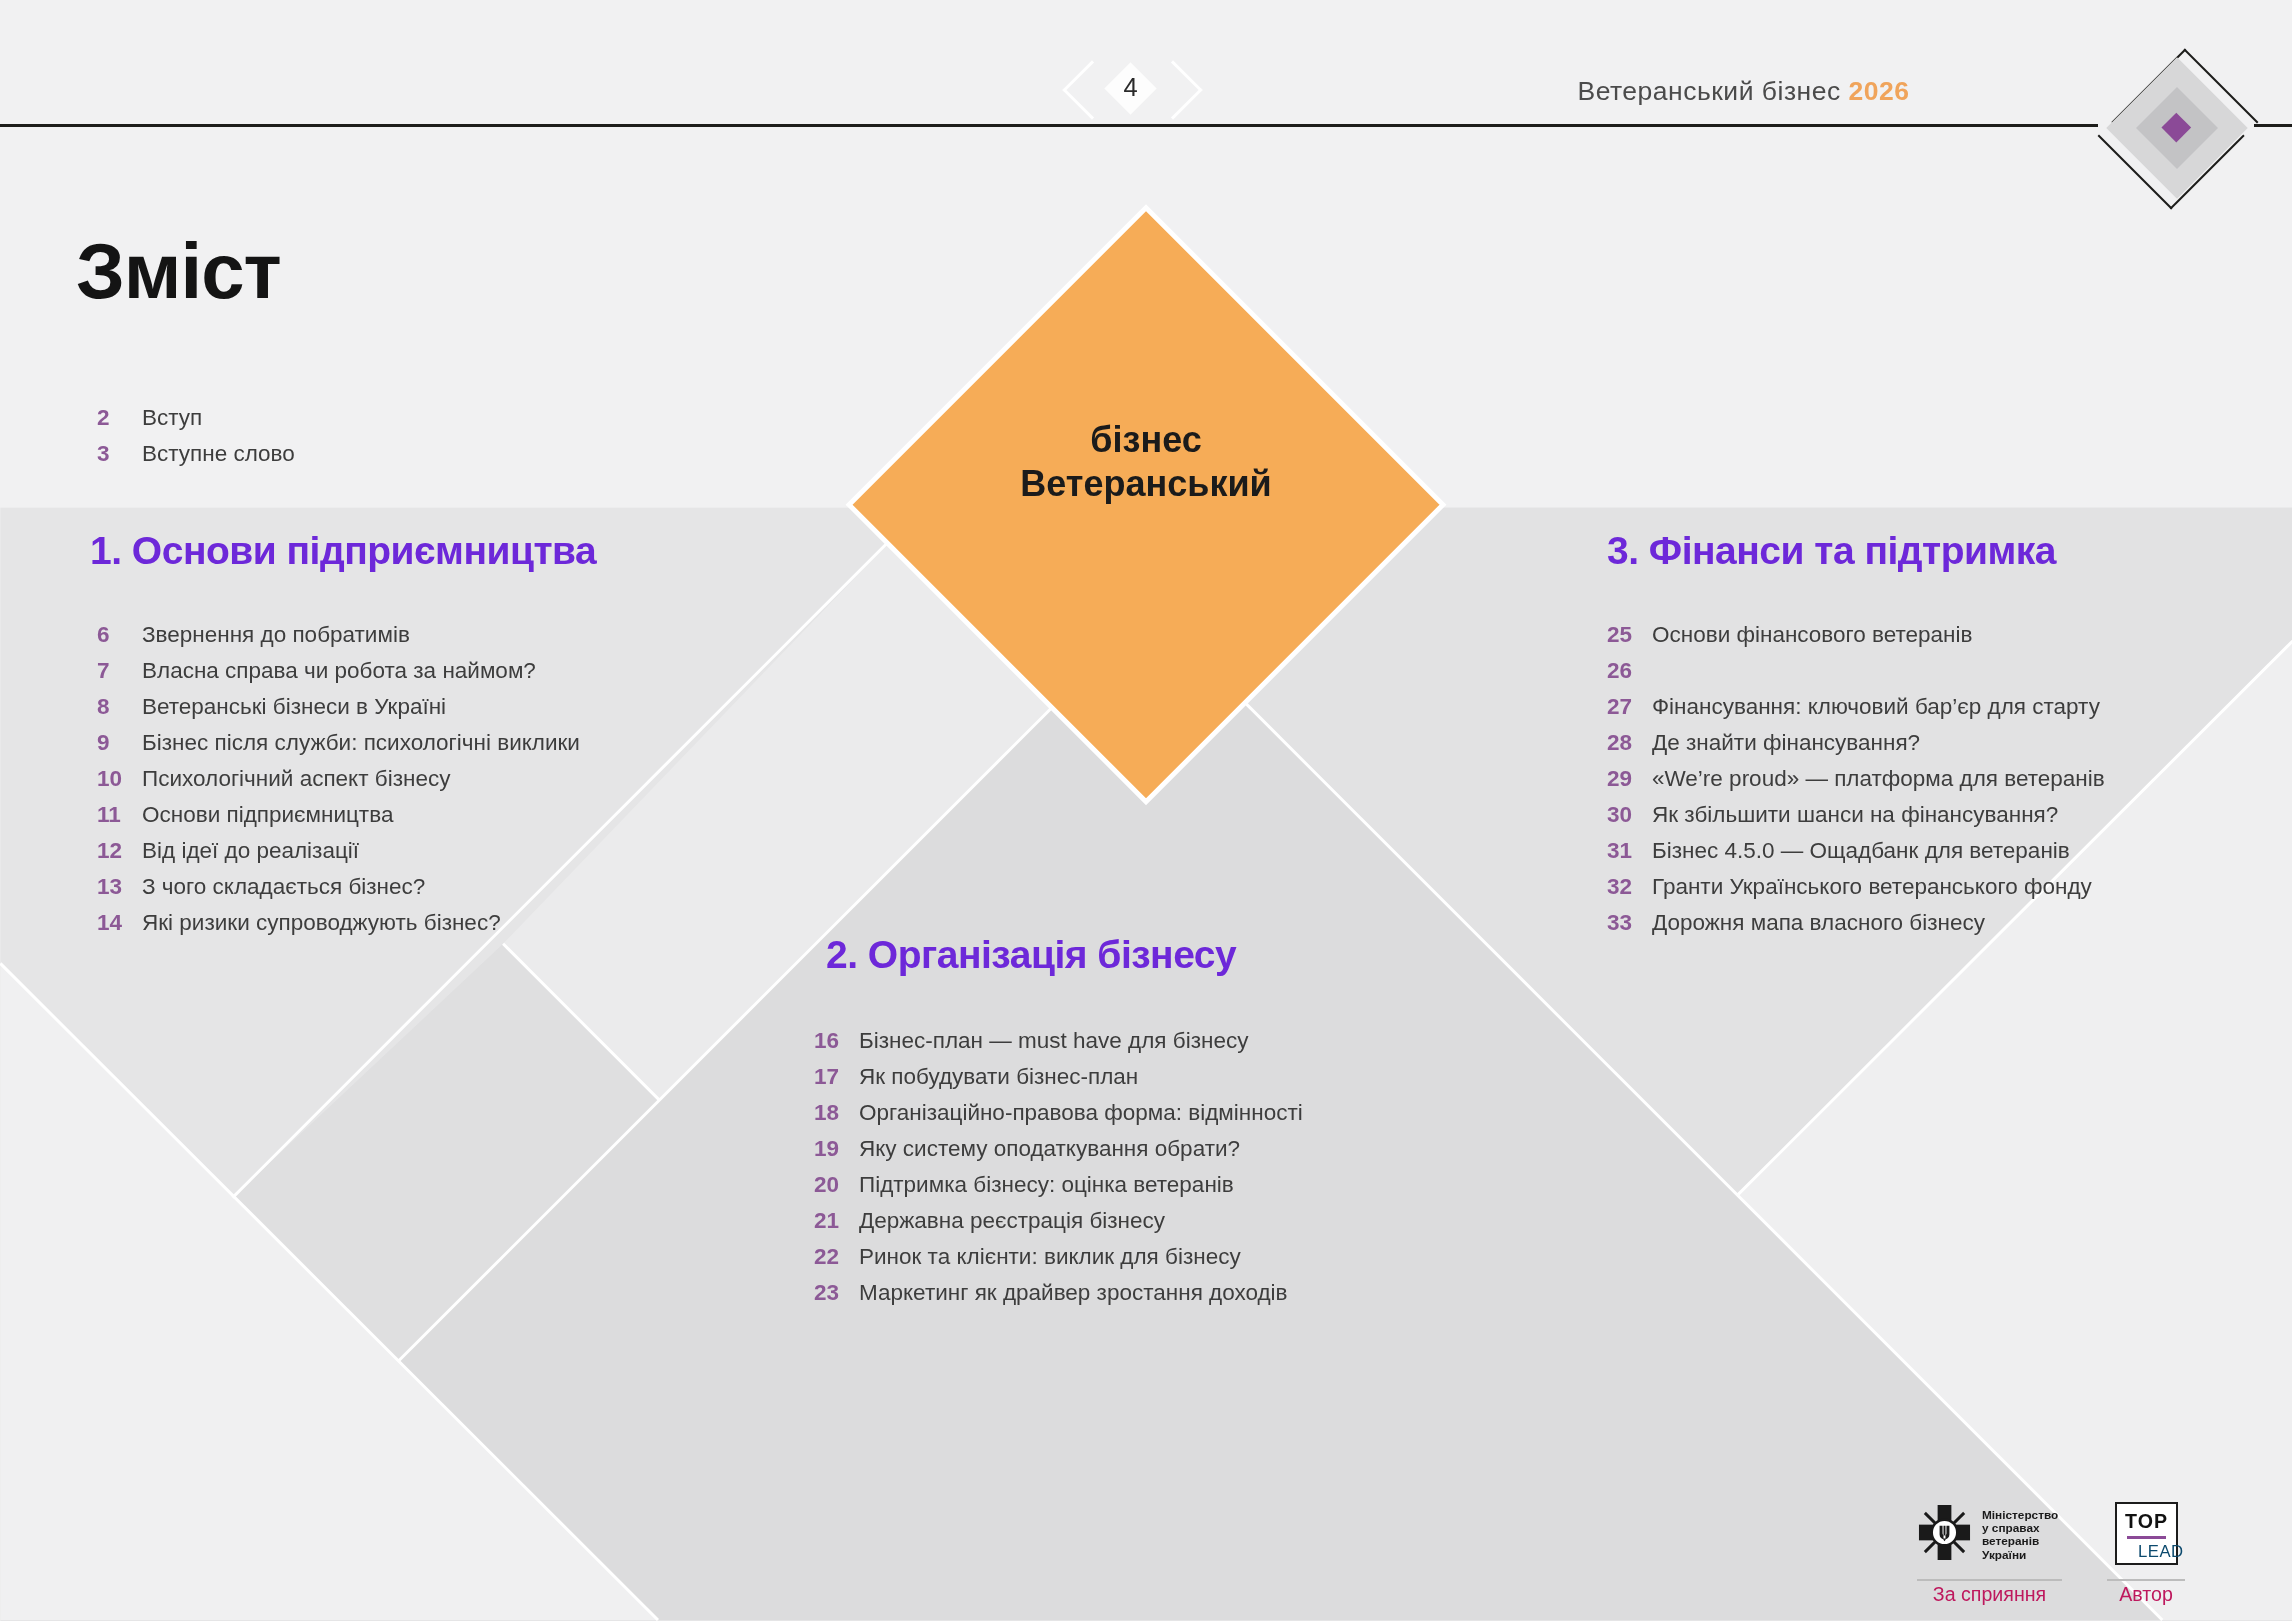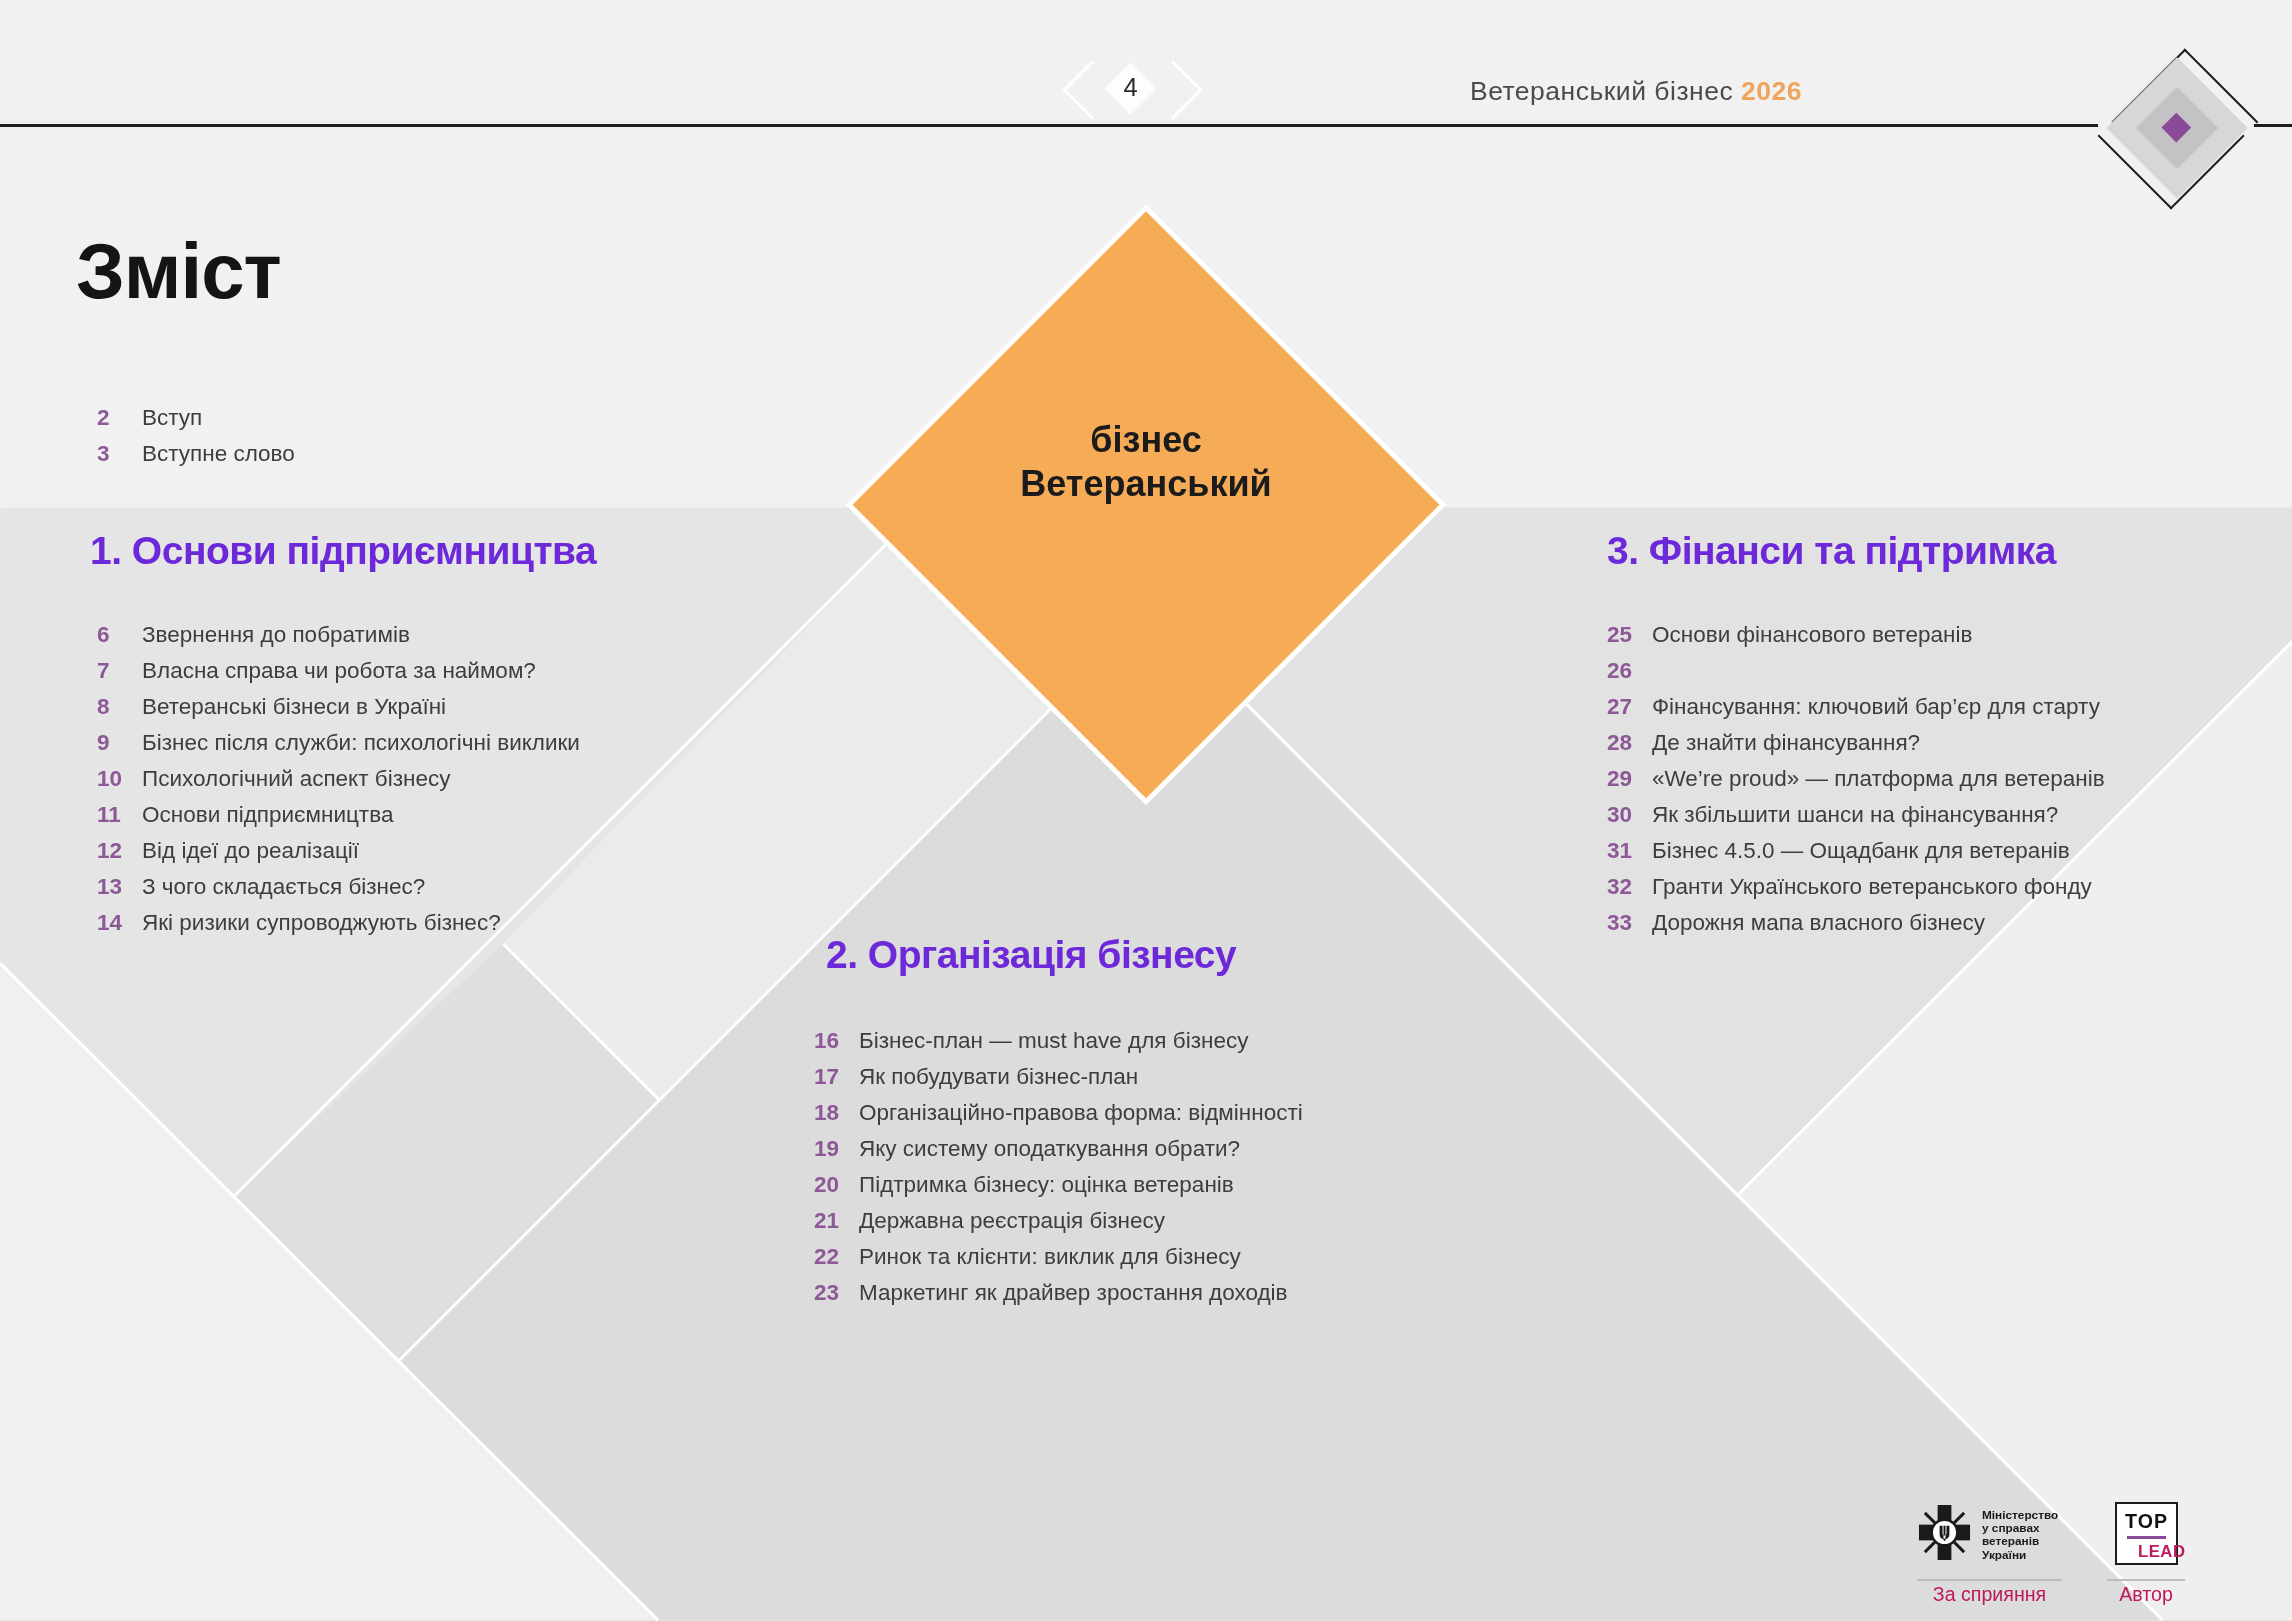--- a/index.html
+++ b/index.html
@@ -14,21 +14,21 @@
 
   
   .rule-seg{position:absolute;top:124px;height:2.9px;background:#1d1d1b;}
   .seg1{left:0;width:2098px;}
   .seg3{left:2254px;width:38px;}
   .page-diamond{position:absolute;left:1112px;top:70px;width:37px;height:37px;background:#fdfdfd;transform:rotate(45deg);}
   .page-num{position:absolute;left:1111px;top:73px;width:39px;text-align:center;font-size:25.5px;color:#2a2a2a;}
   .chev{position:absolute;top:69px;width:39px;height:39px;transform:rotate(45deg);}
   .chev-l{left:1071px;border-left:3.9px solid #fff;border-bottom:3.9px solid #fff;}
   .chev-r{left:1152px;border-top:3.9px solid #fff;border-right:3.9px solid #fff;}
-  .hdr-title{position:absolute;top:76px;left:1470px;width:547px;text-align:left;font-size:26.5px;color:#4b4b4b;letter-spacing:0.5px;}
+  .hdr-title{position:absolute;top:76px;left:1470px;width:547px;text-align:center;font-size:26.5px;color:#4b4b4b;letter-spacing:0.5px;}
   .hdr-title b{color:#f0a45b;font-weight:bold;}
 
   
   .tr-logo{position:absolute;left:2098px;top:49px;width:157px;height:157px;}
   .tr-logo .d{position:absolute;left:50%;top:50%;}
   .d-outer{width:100px;height:100px;margin:-50px 0 0 -50px;background:#d7d7d8;transform:rotate(45deg);}
   .d-mid{width:58px;height:58px;margin:-29px 0 0 -29px;background:#c3c3c5;transform:rotate(45deg);}
   .d-purple{width:20.6px;height:20.6px;margin:-10.3px 0 0 -10.3px;background:#8b4a97;transform:rotate(45deg);}
   .d-br{width:102px;height:102px;margin:-51px 0 0 -51px;}
   .d-br1{transform:translate(6.9px,-6.9px) rotate(45deg);border-top:2.9px solid #1d1d1b;border-left:2.9px solid #1d1d1b;}
@@ -60,21 +60,21 @@
   .ministry-text{position:absolute;left:1982px;top:1509px;width:118px;font-size:11.8px;line-height:13.2px;font-weight:bold;color:#1a1a1a;}
   .f-div{position:absolute;top:1579px;height:2px;background:#bcbcbc;}
   .f-div1{left:1917px;width:145px;}
   .f-div2{left:2107px;width:78px;}
   .f-cap{position:absolute;top:1583px;font-size:19.6px;color:#be185d;}
   .f-cap1{left:1917px;width:145px;text-align:center;}
   .f-cap2{left:2107px;width:78px;text-align:center;}
   .toplead{position:absolute;left:2115px;top:1502px;width:59px;height:59px;background:#fff;border:2.9px solid #1c1c1c;text-align:center;}
   .toplead .tp{font-size:19.6px;font-weight:bold;letter-spacing:1px;color:#111;margin-top:5.9px;}
   .toplead .tp-rule{width:39px;height:2.9px;background:#8b4a97;margin:2.9px auto 2.9px auto;}
-  .toplead .ld{font-size:16.7px;font-weight:bold;letter-spacing:0.5px;color:#be185d;padding-left:21px;}
+  .toplead .ld{font-size:16.7px;font-weight:normal;letter-spacing:0.5px;color:#0c4a6e;padding-left:21px;}
 </style>
 </head>
 <body>
 
 <div class="page">
 
   <svg class="bg" viewBox="0 0 2339 1654" aria-hidden="true">
     <rect x="0" y="0" width="2339" height="1654" fill="#f1f1f2"></rect>
     <rect x="0" y="518" width="2339" height="1136" fill="#e5e5e6"></rect>
     <polygon points="941,518 1174,518 1174,621 672,1122 513,963" fill="#ebebec"></polygon>

